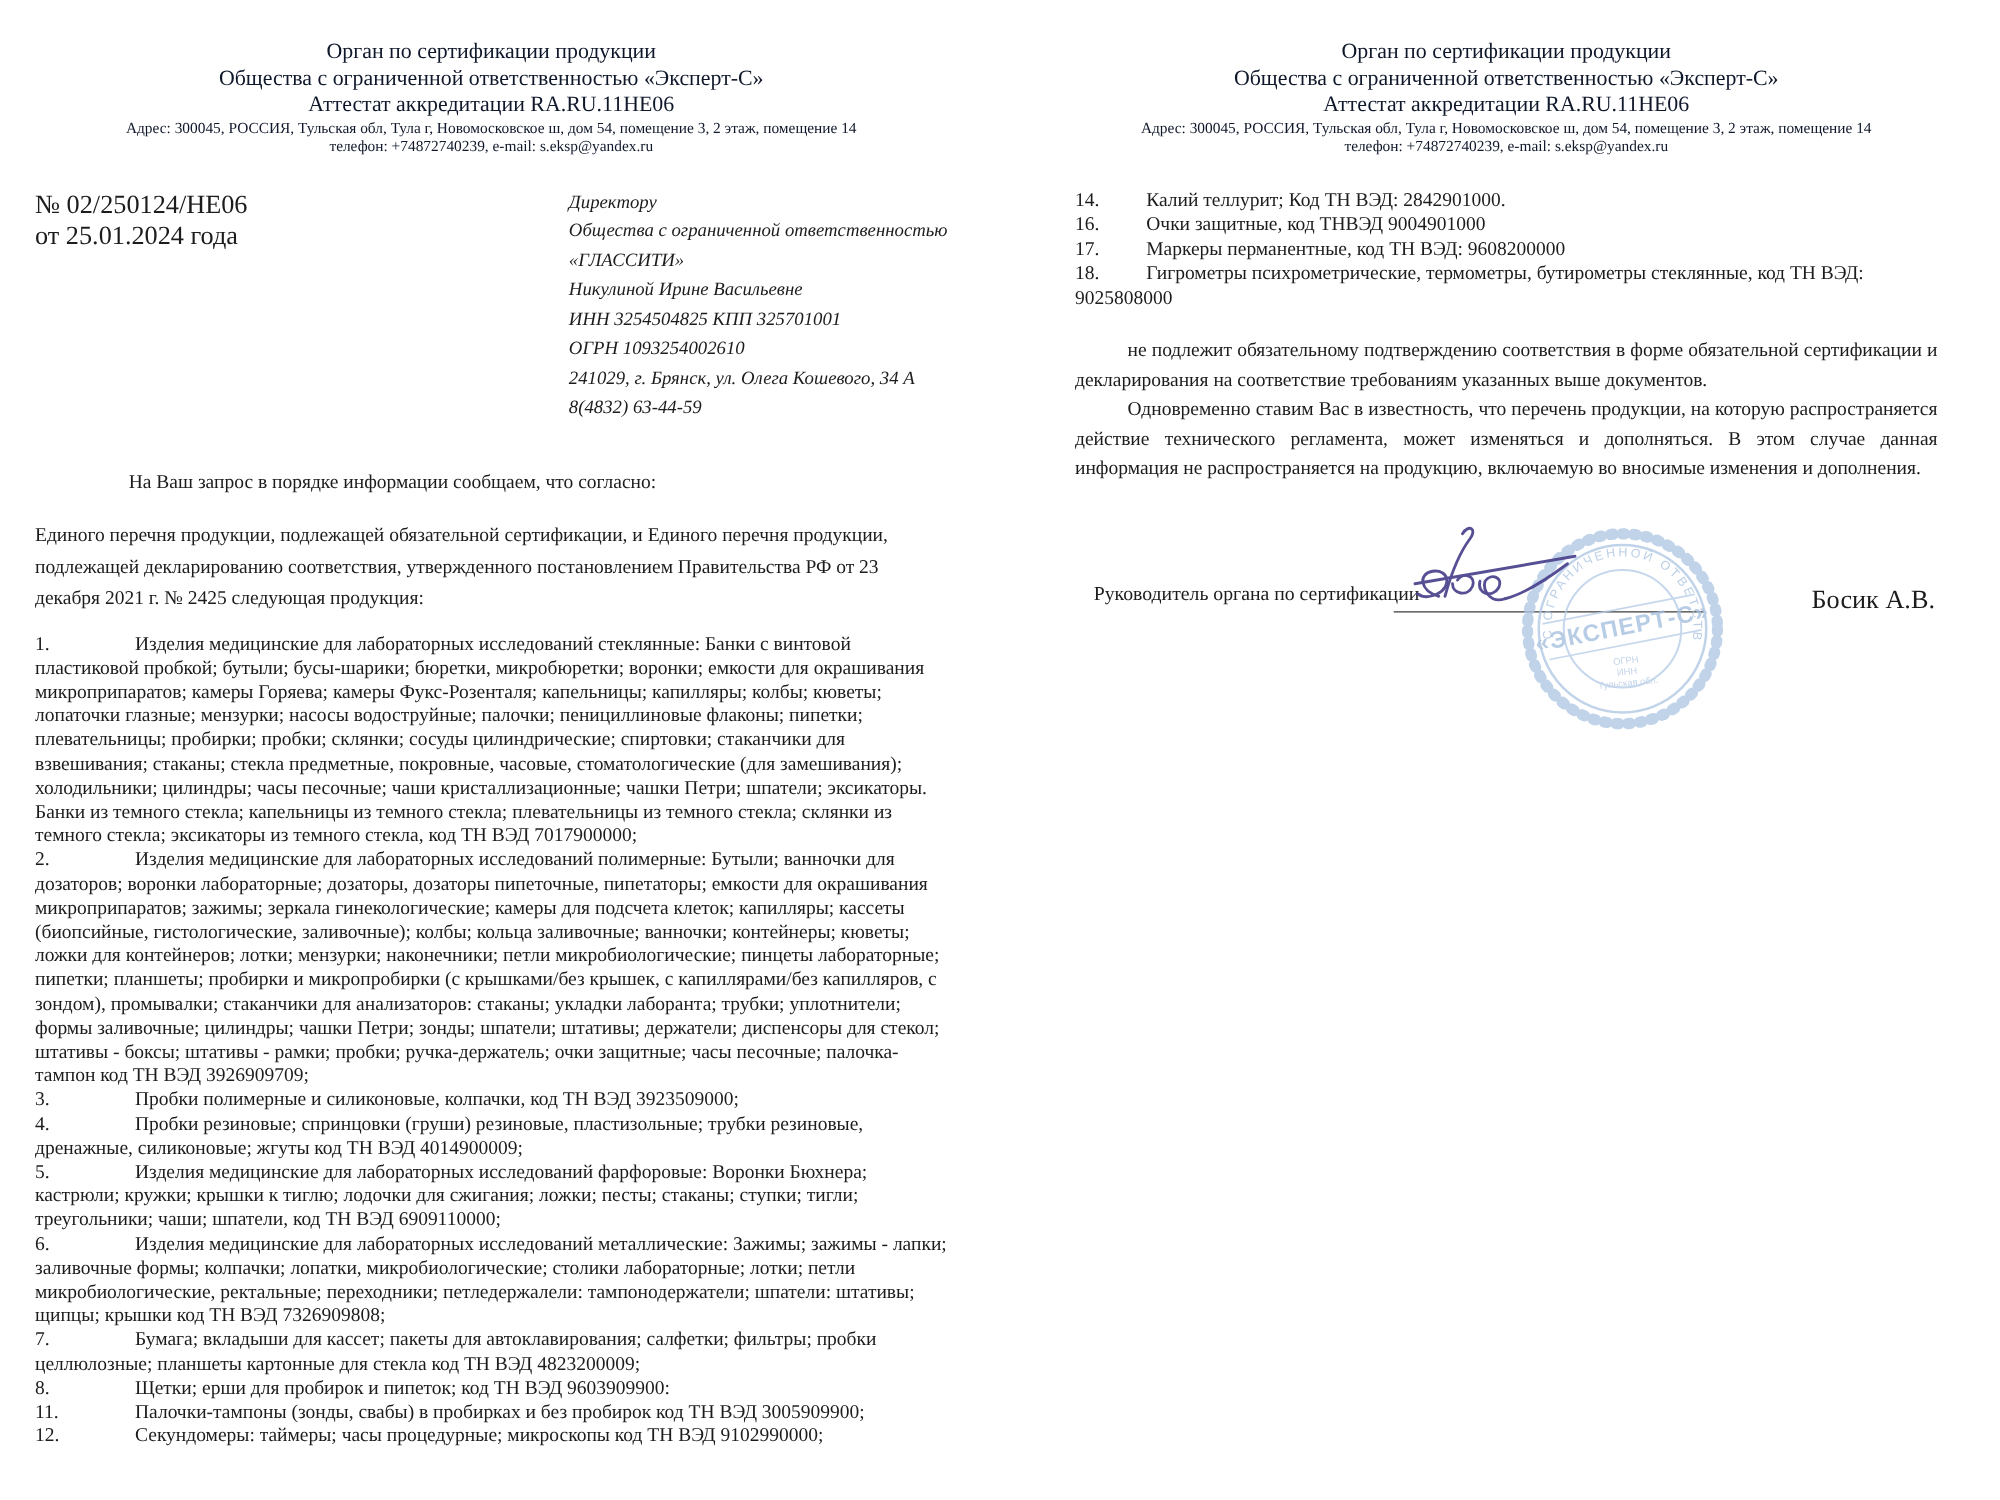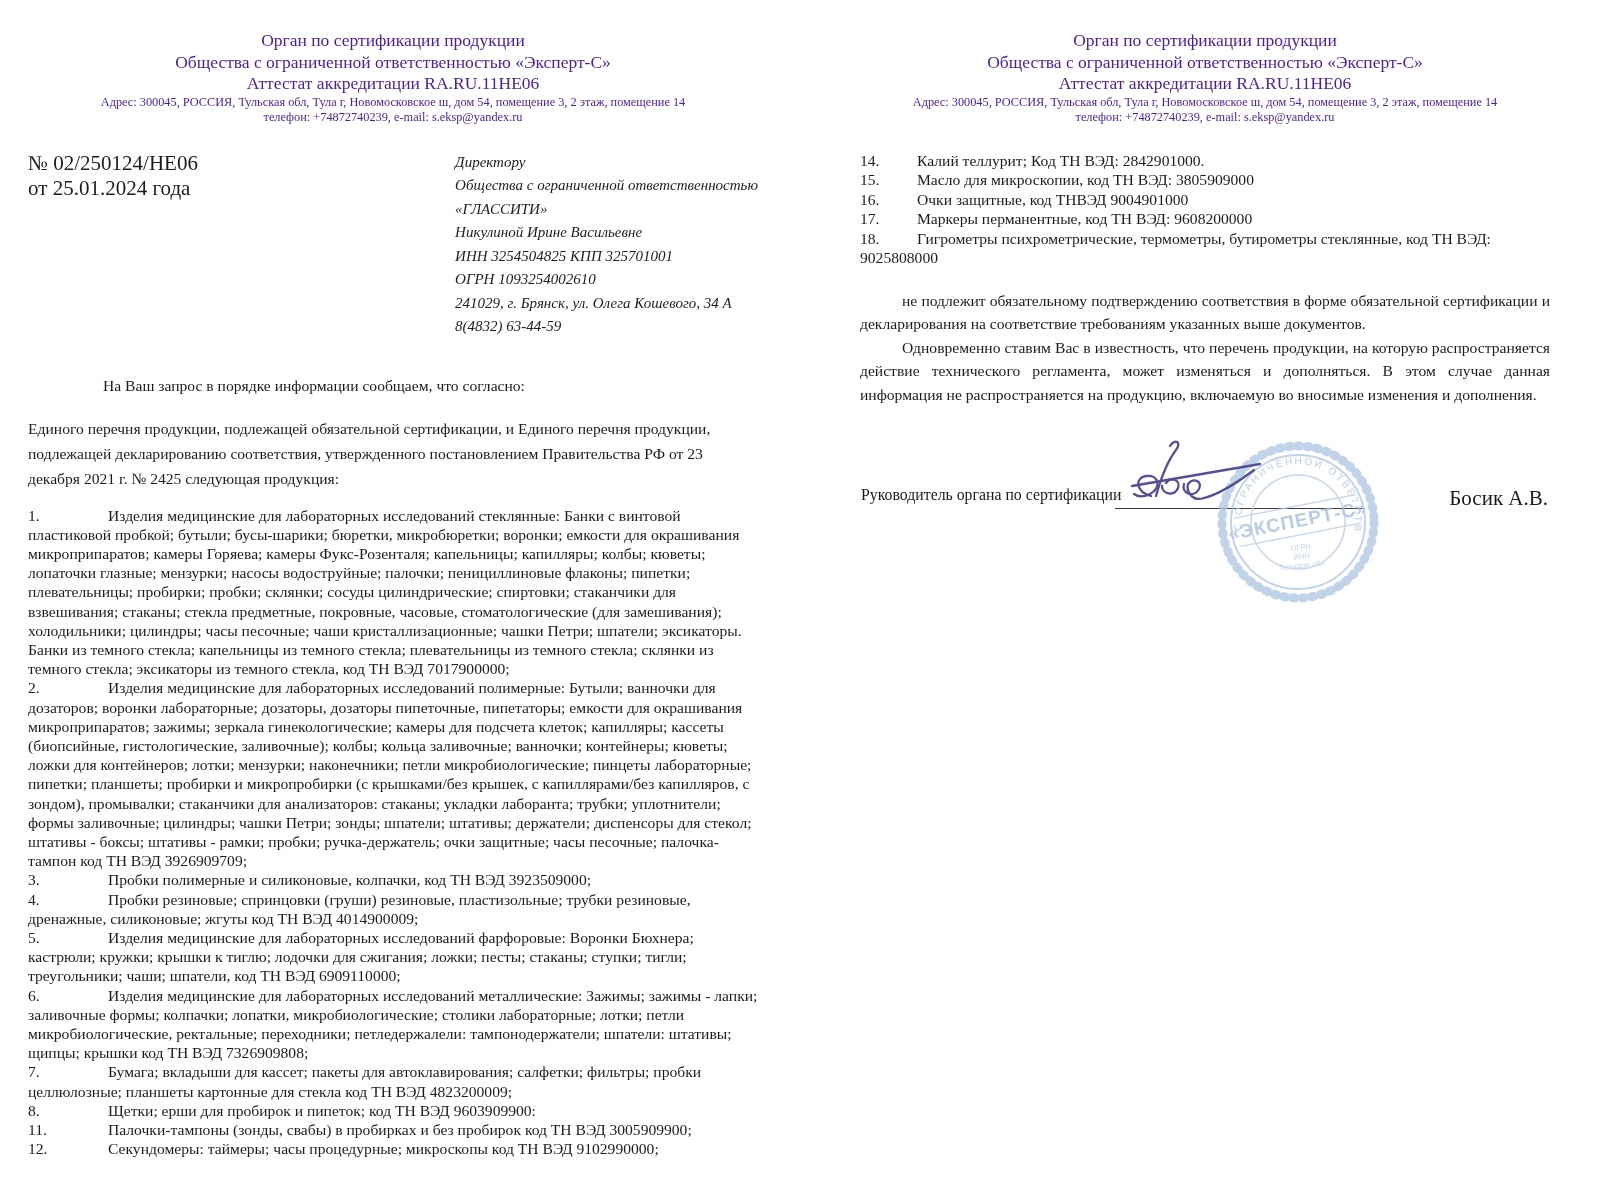--- a/index.html
+++ b/index.html
@@ -6,21 +6,21 @@
   body{
     width:1600px;height:1200px;position:relative;overflow:hidden;
     font-family:"Liberation Serif","DejaVu Serif",serif;
     color:#1c1c1c;
   }
   .page{position:absolute;top:30px;}
   .page-left{left:28px;width:730px;}
   .page-right{left:860px;width:690px;}
 
   
-  .org-header{text-align:center;color:#4c1d95;margin-bottom:26px;}
+  .org-header{text-align:center;color:#0f172a;margin-bottom:26px;}
   .org-header .h-line{font-size:17.5px;line-height:21.5px;}
   .org-header .h-small{font-size:12.3px;line-height:15px;}
 
   
   .ref-row{display:flex;justify-content:space-between;align-items:flex-start;margin-top:8px;}
   .ref-block{font-size:21px;line-height:25px;white-space:nowrap;}
   .addressee{font-size:15px;line-height:23.5px;text-align:left;font-style:italic;}
 
   
   .intro{margin-top:38px;font-size:15.6px;text-indent:75px;}
@@ -30,21 +30,21 @@
   .item .num{display:inline-block;width:80px;}
   .page-right .item .num{width:57px;}
   .page-right .items{margin-top:16px;}
   .page-right .item{line-height:19.5px;}
 
   .just-para{font-size:15.6px;line-height:23.5px;text-align:justify;text-indent:42px;}
   .para-block{margin-top:21px;}
 
   
   .sig-area{position:relative;height:240px;margin-top:20px;}
-  .sig-label{position:absolute;left:1px;top:60px;font-size:15.8px;}
+  .sig-label{position:absolute;left:15px;top:60px;font-size:15.8px;}
   .sig-name{position:absolute;right:2px;top:60px;font-size:21px;}
   .sig-line{position:absolute;left:255px;top:56px;width:248px;height:26px;border-bottom:1.6px solid #3c3c3c;}
   .sig-svg{position:absolute;left:266px;top:8px;z-index:3;}
   .stamp-svg{position:absolute;left:352px;top:10px;z-index:2;}
 </style>
 </head>
 <body>
 
 <div class="page page-left">
 
@@ -95,21 +95,20 @@
   <div class="org-header">
     <div class="h-line">Орган по сертификации продукции</div>
     <div class="h-line">Общества с ограниченной ответственностью «Эксперт-С»</div>
     <div class="h-line">Аттестат аккредитации RA.RU.11НЕ06</div>
     <div class="h-small">Адрес: 300045, РОССИЯ, Тульская обл, Тула г, Новомосковское ш, дом 54, помещение 3, 2 этаж, помещение 14</div>
     <div class="h-small">телефон: +74872740239, e-mail: s.eksp@yandex.ru</div>
   </div>
 
   <div class="items">
     <div class="item"><span class="num">14.</span><span>Калий теллурит; Код ТН ВЭД: 2842901000.</span></div>
-    <div class="item"><span class="num">15.</span><span>Масло для микроскопии, код ТН ВЭД: 3805909000</span></div>
     <div class="item"><span class="num">16.</span><span>Очки защитные, код ТНВЭД 9004901000</span></div>
     <div class="item"><span class="num">17.</span><span>Маркеры перманентные, код ТН ВЭД: 9608200000</span></div>
     <div class="item"><span class="num">18.</span><span>Гигрометры психрометрические, термометры, бутирометры стеклянные, код ТН ВЭД: 9025808000</span></div>
   </div>
 
   <div class="para-block">
     <div class="just-para">не подлежит обязательному подтверждению соответствия в форме обязательной сертификации и декларирования на соответствие требованиям указанных выше документов.</div>
     <div class="just-para">Одновременно ставим Вас в известность, что перечень продукции, на которую распространяется действие технического регламента, может изменяться и дополняться. В этом случае данная информация не распространяется на продукцию, включаемую во вносимые изменения и дополнения.</div>
   </div>
 

